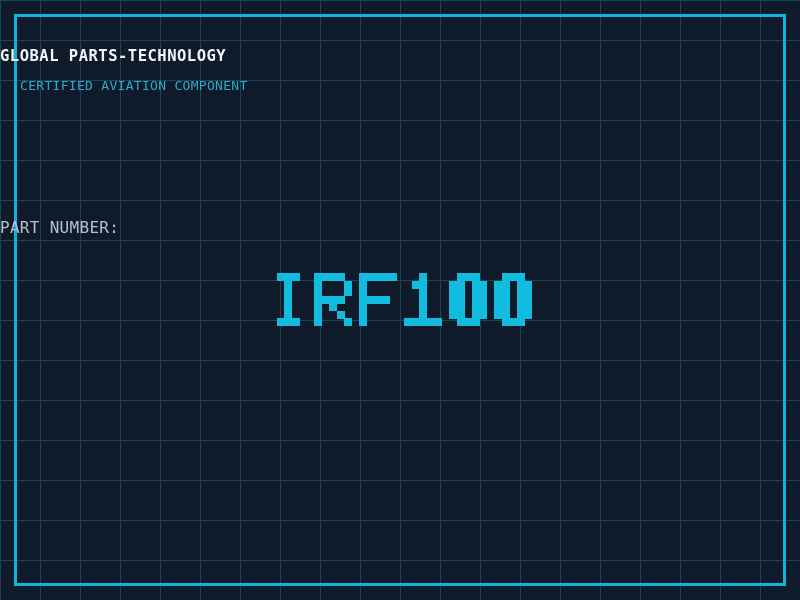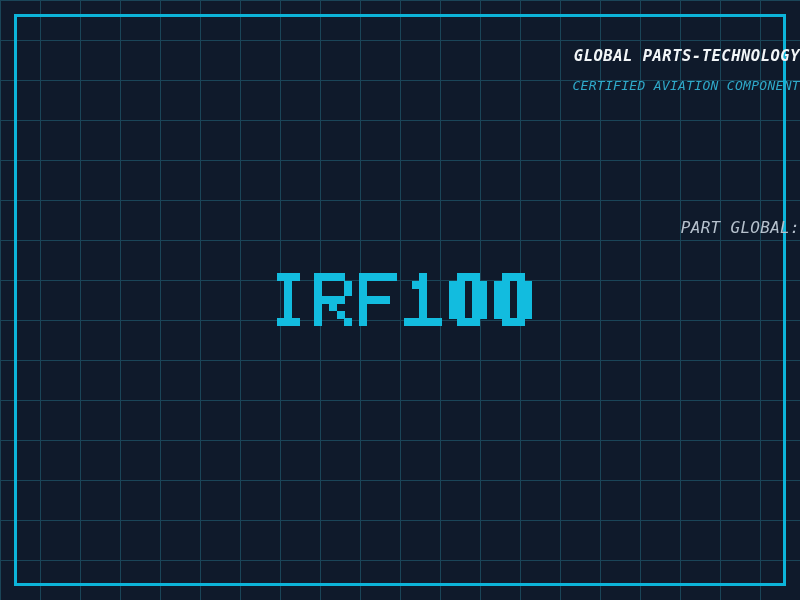--- a/index.html
+++ b/index.html
@@ -25,29 +25,29 @@
       linear-gradient(to right, var(--grid) 1px, transparent 1px),
       linear-gradient(to bottom, var(--grid) 1px, transparent 1px);
     background-size:40px 40px;
   }
   .frame{
     position:absolute;inset:14px;
     border:3px solid var(--accent);
   }
   .text-row{
     position:absolute;left:0;right:0;
-    text-align:right;white-space:pre;font-style:italic;
+    text-align:left;white-space:pre;
   }
   .brand-title{
     top:48px;font-size:15.5px;line-height:16px;font-weight:bold;
     color:var(--title);letter-spacing:0.5px;
   }
   .certification-subtitle{
     top:79px;font-size:13px;line-height:14px;
-    color:var(--subtitle);letter-spacing:0.3px;
+    color:var(--subtitle);letter-spacing:0.3px;margin-left:20px;
   }
   .part-number-label{
     top:219px;font-size:16px;line-height:17px;
     color:var(--label);letter-spacing:0.3px;
   }
   .website-url{
     top:530px;font-size:13.5px;line-height:15px;
     color:var(--footer);letter-spacing:0.2px;
   }
   .pixel-text{
@@ -67,21 +67,21 @@
 <body>
 
 <div class="placard">
   <div class="grid-layer"></div>
   <div class="frame"></div>
 
   <div class="text-row brand-title">GLOBAL PARTS-TECHNOLOGY</div>
 
   <div class="text-row certification-subtitle">CERTIFIED AVIATION COMPONENT</div>
 
-  <div class="text-row part-number-label">PART GLOBAL:</div>
+  <div class="text-row part-number-label">PART NUMBER:</div>
 
   <div class="pixel-text">
     <span class="hidden-text">IRF100</span>
   <div class="px" style="left: 7.5px; top: 0px;"></div>
       <div class="px" style="left: 15px; top: 0px;"></div>
       <div class="px" style="left: 22.5px; top: 0px;"></div>
       <div class="px" style="left: 15px; top: 7.5px;"></div>
       <div class="px" style="left: 15px; top: 15px;"></div>
       <div class="px" style="left: 15px; top: 22.5px;"></div>
       <div class="px" style="left: 15px; top: 30px;"></div>

